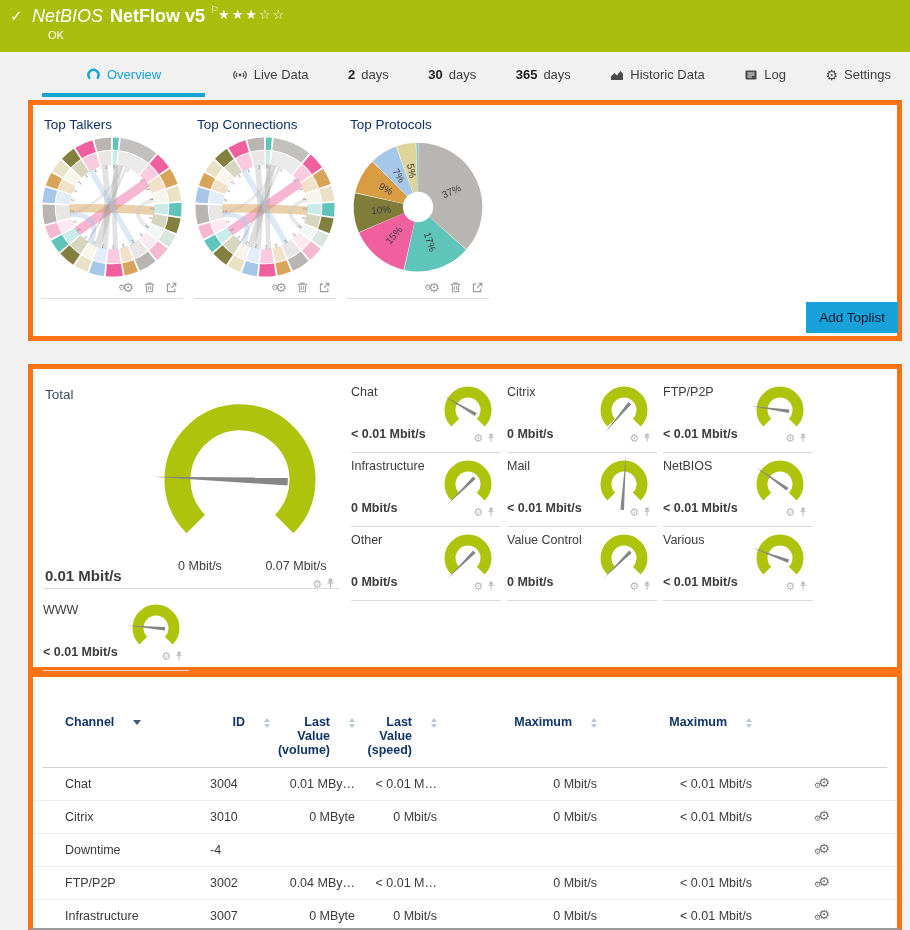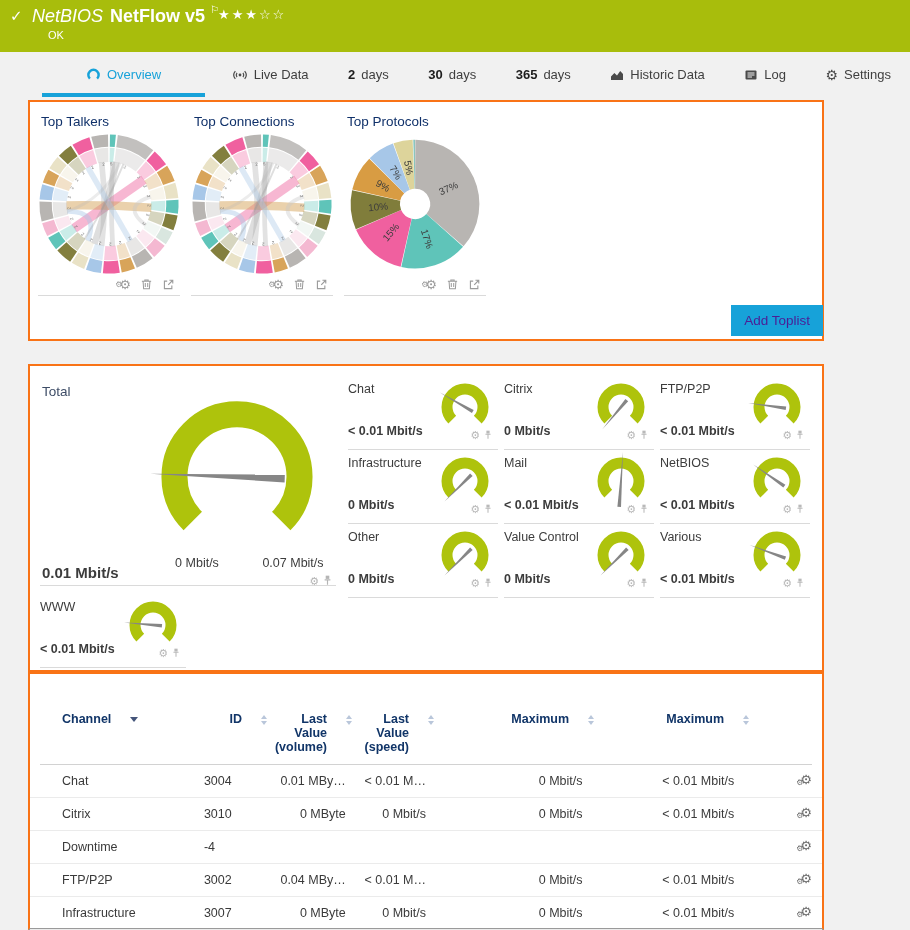--- a/index.html
+++ b/index.html
@@ -14,35 +14,35 @@
   .stars{position:absolute;left:218px;top:7px;font-size:13px;letter-spacing:2px}
   .okTxt{position:absolute;left:48px;top:29px;font-size:11px;font-weight:400}
   
   .tabs{height:45px;display:flex;align-items:stretch;justify-content:space-between;padding:0 6px 0 42px;background:#f1f1f1}
   .tab{display:flex;align-items:center;gap:6px;font-size:13px;color:#3f3f3f;padding:0 13px;cursor:pointer;white-space:nowrap}
   .tab.active{color:#17a2d9;box-shadow:inset 0 -4px 0 #17a2d9;padding:0 44px}
   .tab .ticon{display:inline-flex;align-items:center;color:#4a4a4a}
   .tab.active .ticon{color:#17a2d9}
   .tab .num{font-weight:700;color:#1d1d1d}
   
-  .card{position:absolute;left:28px;width:796px;background:#fff;border:2px solid #f97316;box-sizing:border-box}
+  .card{position:absolute;left:28px;width:874px;background:#fff;border:5px solid #f97316;box-sizing:border-box}
   #card-top{top:100px;height:241px}
   #card-gauges{top:364px;height:308px}
   #card-table{top:672px;height:258px;border-bottom:2px solid #9a9a9a}
   
   .charts{display:flex;padding:12px 0 0 8px;gap:11px}
   .chart-block{width:142px}
   .cb-title{font-size:13.5px;color:#10316a;margin:0 0 4px 3px}
   .cb-svg{width:142px;height:142px;display:block}
   .cb-icons{display:flex;justify-content:flex-end;gap:9px;align-items:center;padding:3px 5px 4px 0;border-bottom:1px solid #dadada;color:#9b9b9b}
   .icon-btn{display:inline-flex;align-items:center;cursor:pointer}
   .gearpair{line-height:10px;cursor:pointer;color:#9b9b9b}
   .gp-s{font-size:8px;margin-right:-3px}
   .gp-b{font-size:13px;vertical-align:1px}
-  .add-btn{position:absolute;right:-1px;bottom:3px;background:#17a2d9;color:#4c1d95;border:none;font-size:13.5px;font-family:inherit;padding:8px 13px;cursor:pointer}
+  .add-btn{position:absolute;right:-1px;bottom:3px;background:#17a2d9;color:#0f172a;border:none;font-size:13.5px;font-family:inherit;padding:8px 13px;cursor:pointer}
   
   .total-zone{position:absolute;left:10px;top:10px;width:296px;height:209px;border-bottom:1px solid #dadada}
   .tz-label{position:absolute;left:2px;top:8px;font-size:13.5px;color:#3d4c66;font-weight:400}
   .tz-svg{position:absolute;left:82px;top:14px;width:230px;height:165px}
   .tz-min,.tz-max{position:absolute;top:180px;width:90px;text-align:center;font-size:12.5px;color:#3c3c3c}
   .tz-min{left:112px}.tz-max{left:208px}
   .tz-value{position:absolute;left:2px;top:188px;font-size:15px;font-weight:700;color:#3c3c3c}
   .tz-icons{position:absolute;right:4px;top:196px;display:flex;gap:4px;align-items:center;color:#b5b5b5}
   .www-zone{position:absolute;left:10px;top:228px;width:146px;height:62px;border-bottom:1px solid #dadada}
   .ggrid{position:absolute;left:318px;top:10px;display:grid;grid-template-columns:repeat(3,150px);column-gap:6px}

